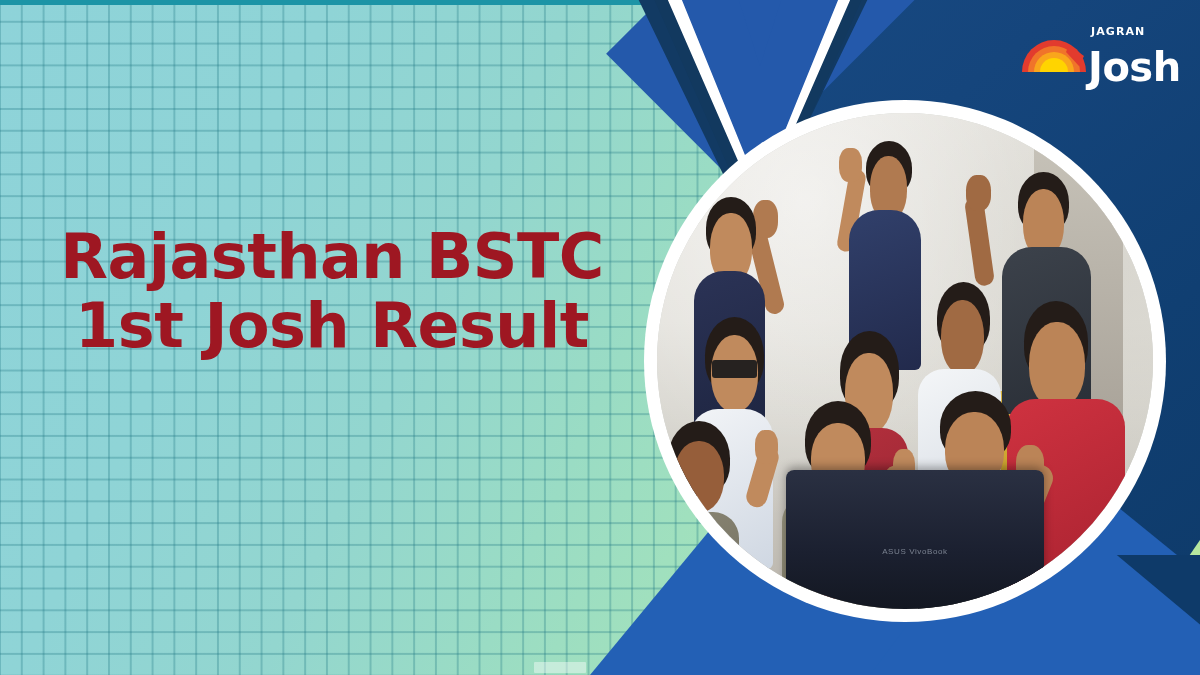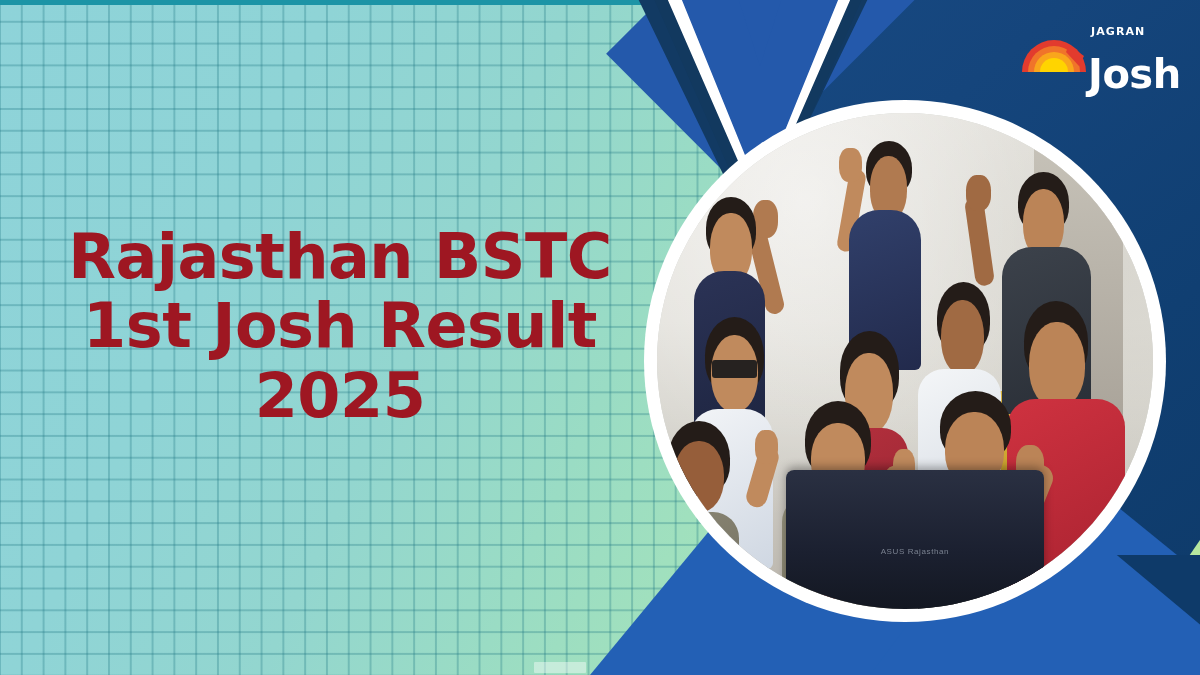--- a/index.html
+++ b/index.html
@@ -221,21 +221,21 @@
     font-family:"Liberation Sans", sans-serif;
   }
   .watch {
     position:absolute; border-radius:6px;
     background:#15171c; border:2px solid #2b2f38;
   }
 
   
   .headline {
     position:absolute;
-    left:60px; top:222px;
+    left:52px; top:222px;
     width:560px;
     color:#9e1722;
     font-family:"DejaVu Sans", sans-serif;
     font-weight:bold;
     font-size:62px;
     line-height:1.12;
     letter-spacing:-0.5px;
     text-align:center;
   }
   .headline .l1, .headline .l2, .headline .l3 { display:block; white-space:nowrap; }
@@ -261,21 +261,21 @@
     padding-left:3px;
     padding-top:4px;
   }
   .logo-josh {
     color:#ffffff;
     font-family:"DejaVu Sans", sans-serif;
     font-weight:bold;
     font-size:40px;
     line-height:.96;
     letter-spacing:-0.5px;
-    margin-top:18px;
+    margin-top:11px;
   }
 
   
   .watermark {
     position:absolute;
     left:534px; bottom:2px;
     width:52px; height:11px;
     background:rgba(255,255,255,.42);
     border-radius:1px;
   }
@@ -384,29 +384,28 @@
       </div>
 
       <div class="person" style="left:52%;top:56%;width:36%;height:48%;">
         <div class="hair" style="left:14%;top:0%;width:40%;height:30%;"></div>
         <div class="head s4" style="left:17%;top:9%;width:33%;height:32%;"></div>
         <div class="body" style="left:2%;top:38%;width:70%;height:64%;background:linear-gradient(150deg,#22242a,#111318);border-radius:28px 28px 4px 4px;"></div>
         <div class="watch" style="left:52%;top:68%;width:15%;height:13%;"></div>
       </div>
 
       <div class="laptop-lid">
-        <div class="laptop-logo">ASUS Rajasthan</div>
+        <div class="laptop-logo">ASUS VivoBook</div>
       </div>
     </div>
   </div>
 
   <div class="headline">
     <span class="l1">Rajasthan BSTC</span>
     <span class="l2">1st Josh Result</span>
-    <span class="l3">2025</span>
   </div>
 
   <div class="logo">
     <div class="logo-sun">
       <svg viewBox="0 0 64 36" width="64" height="36" aria-hidden="true">
         <path d="M0,36 A32,32 0 0 1 64,36 Z" fill="#e23b2e"></path>
         <path d="M6,36 A26,26 0 0 1 58,36 Z" fill="#f0742a"></path>
         <path d="M12,36 A20,20 0 0 1 52,36 Z" fill="#f9a61c"></path>
         <path d="M18,36 A14,14 0 0 1 46,36 Z" fill="#ffd400"></path>
         <path d="M47,9 L62,20 L57,30 L44,16 Z" fill="#e23b2e"></path>

